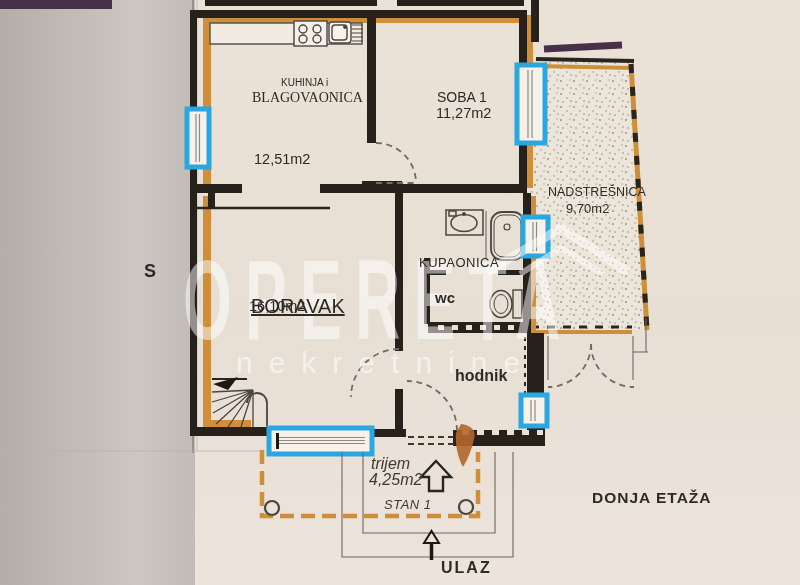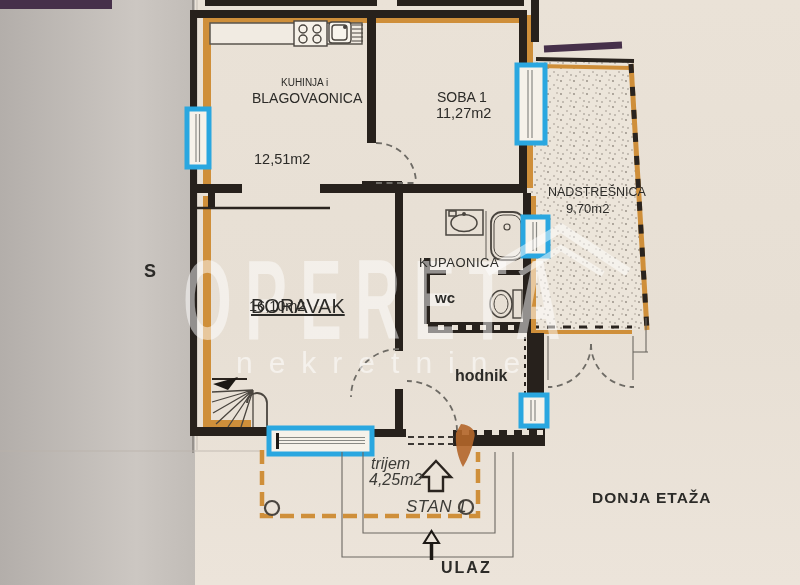--- a/index.html
+++ b/index.html
@@ -235,36 +235,36 @@
     <g opacity="0.5">
       <path d="M487 272 L561 228 L628 272" stroke="#ffffff" stroke-width="9" fill="none"></path>
       <path d="M520 274 L561 248 L603 274" stroke="#ffffff" stroke-width="6" fill="none"></path>
     </g>
   </svg>
 
   <div class="wm-brand">OPERETA</div>
   <div class="wm-tag">nekretnine</div>
 
   <div class="lbl" style="left:252px;top:78px;font-size:10px;margin-left:29px;">KUHINJA i</div>
-  <div class="lbl" style="left:252px;top:91px;font-size:14px;">BLAGOVAONICA</div>
+  <div class="lbl" style="left:252px;top:91px;font-size:14px;font-family:Liberation Serif, serif;">BLAGOVAONICA</div>
   <div class="lbl" style="left:254px;top:125px;font-size:14.5px;margin-top:27px;">12,51m2</div>
 
   <div class="lbl" style="left:437px;top:90px;font-size:14px;">SOBA 1</div>
   <div class="lbl" style="left:436px;top:106px;font-size:14.5px;">11,27m2</div>
 
   <div class="lbl" style="left:548px;top:186px;font-size:12.5px;text-align:right;">NADSTREŠNICA</div>
   <div class="lbl" style="left:566px;top:202px;font-size:13px;">9,70m2</div>
 
   <div class="lbl" style="left:251px;top:296px;font-size:20px;text-decoration:underline;">BORAVAK</div>
   <div class="lbl" style="left:249px;top:299px;font-size:14.5px;">16,10m2</div>
 
   <div class="lbl" style="left:419px;top:256px;font-size:13px;letter-spacing:0.5px;">KUPAONICA</div>
   <div class="lbl b" style="left:435px;top:290px;font-size:15px;">wc</div>
   <div class="lbl b" style="left:435px;top:368px;font-size:16px;margin-left:20px;">hodnik</div>
 
   <div class="lbl soft" style="left:371px;top:456px;font-size:16px;">trijem</div>
   <div class="lbl soft" style="left:369px;top:472px;font-size:16px;">4,25m2</div>
 
-  <div class="lbl soft" style="left:406px;top:498px;font-size:17px;letter-spacing:0.5px;">STAN 1</div>
+  <div class="lbl soft" style="left:384px;top:498px;font-size:13px;letter-spacing:0.5px;">STAN 1</div>
   <div class="lbl b" style="left:544px;top:490px;font-size:15.5px;letter-spacing:1px;margin-left:48px;">DONJA ETAŽA</div>
   <div class="lbl b" style="left:441px;top:560px;font-size:16px;letter-spacing:2px;">ULAZ</div>
   <div class="lbl b" style="left:144px;top:262px;font-size:18px;">S</div>
 </div>
 
 </body></html>

